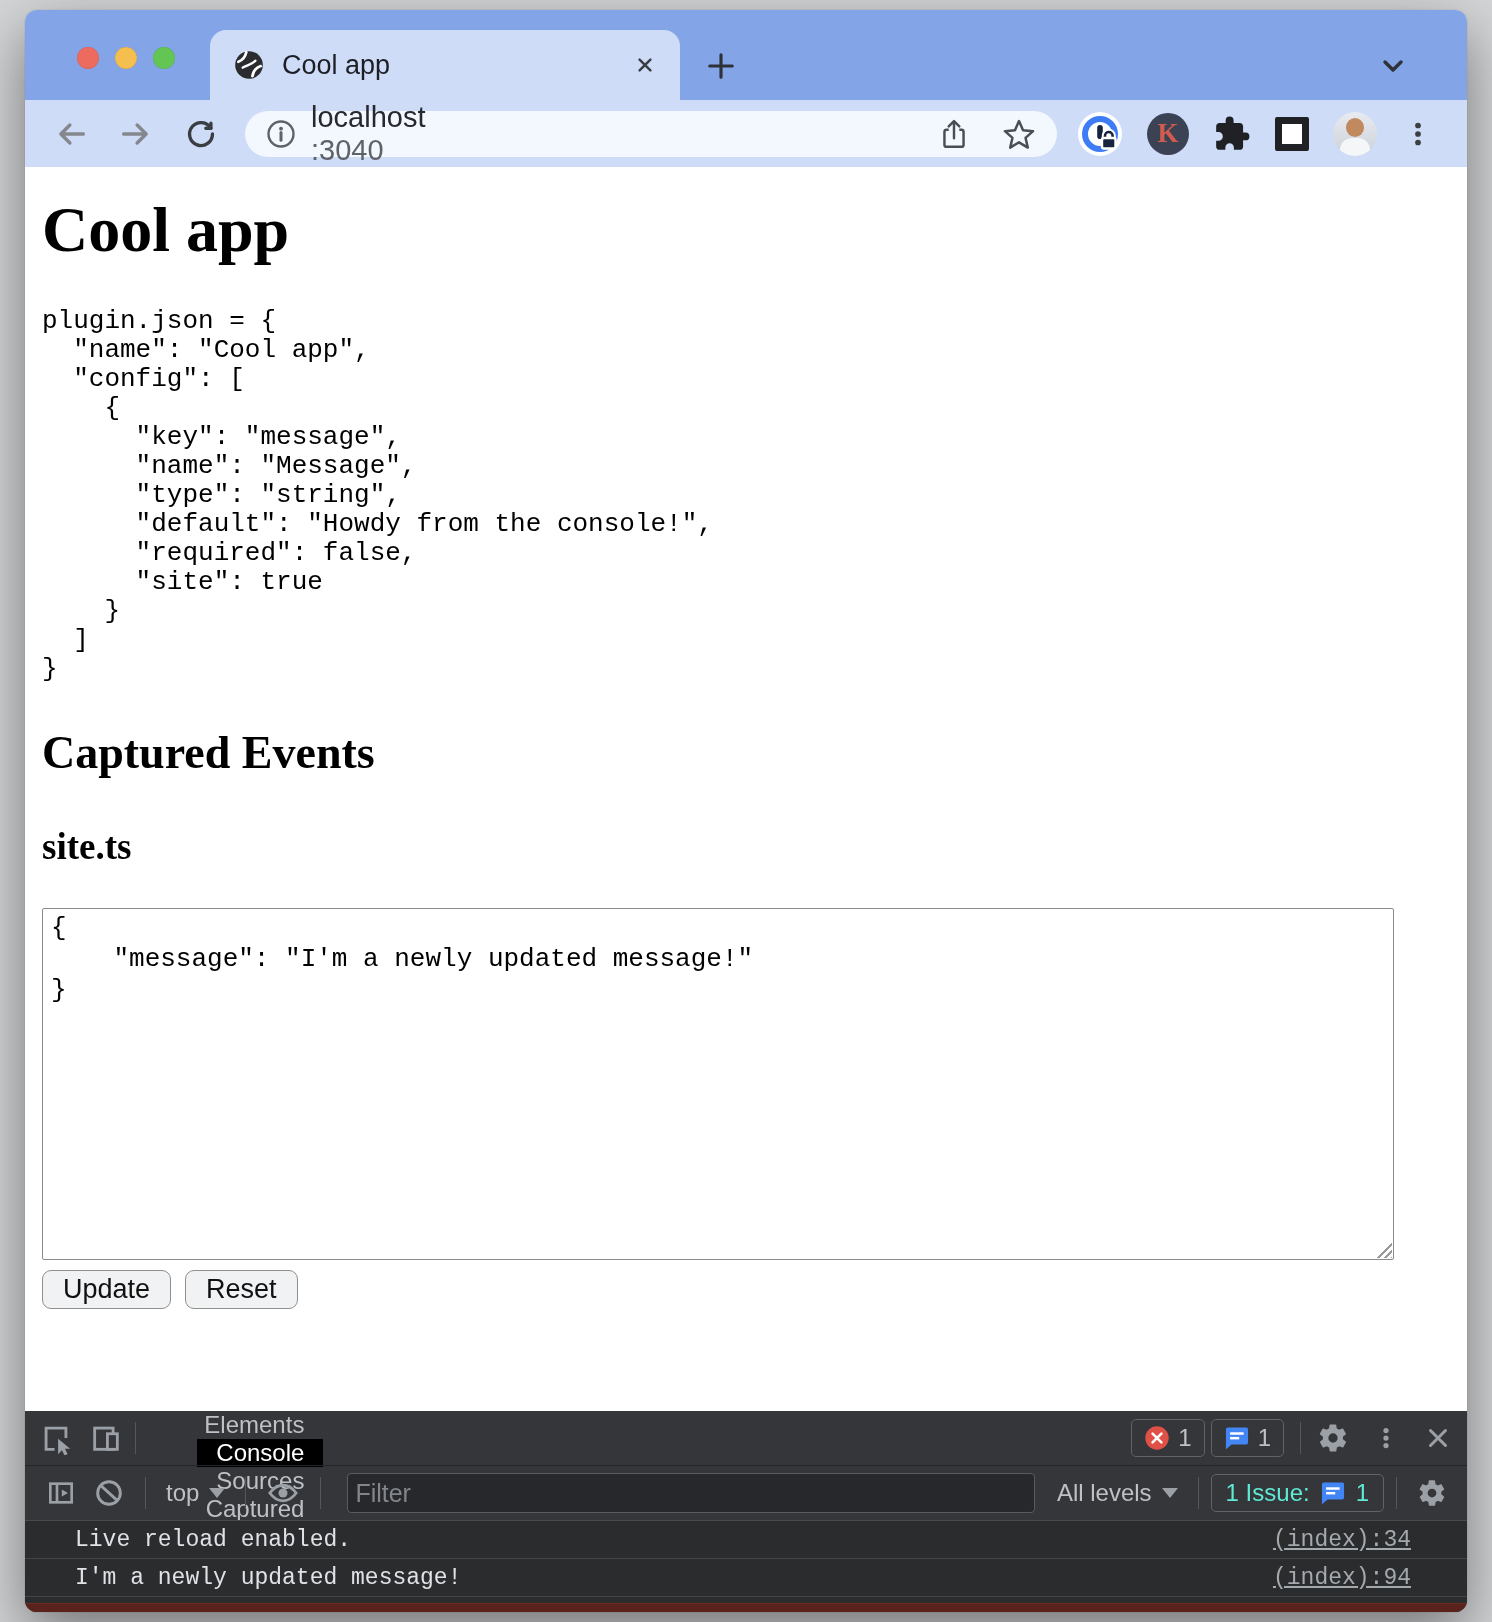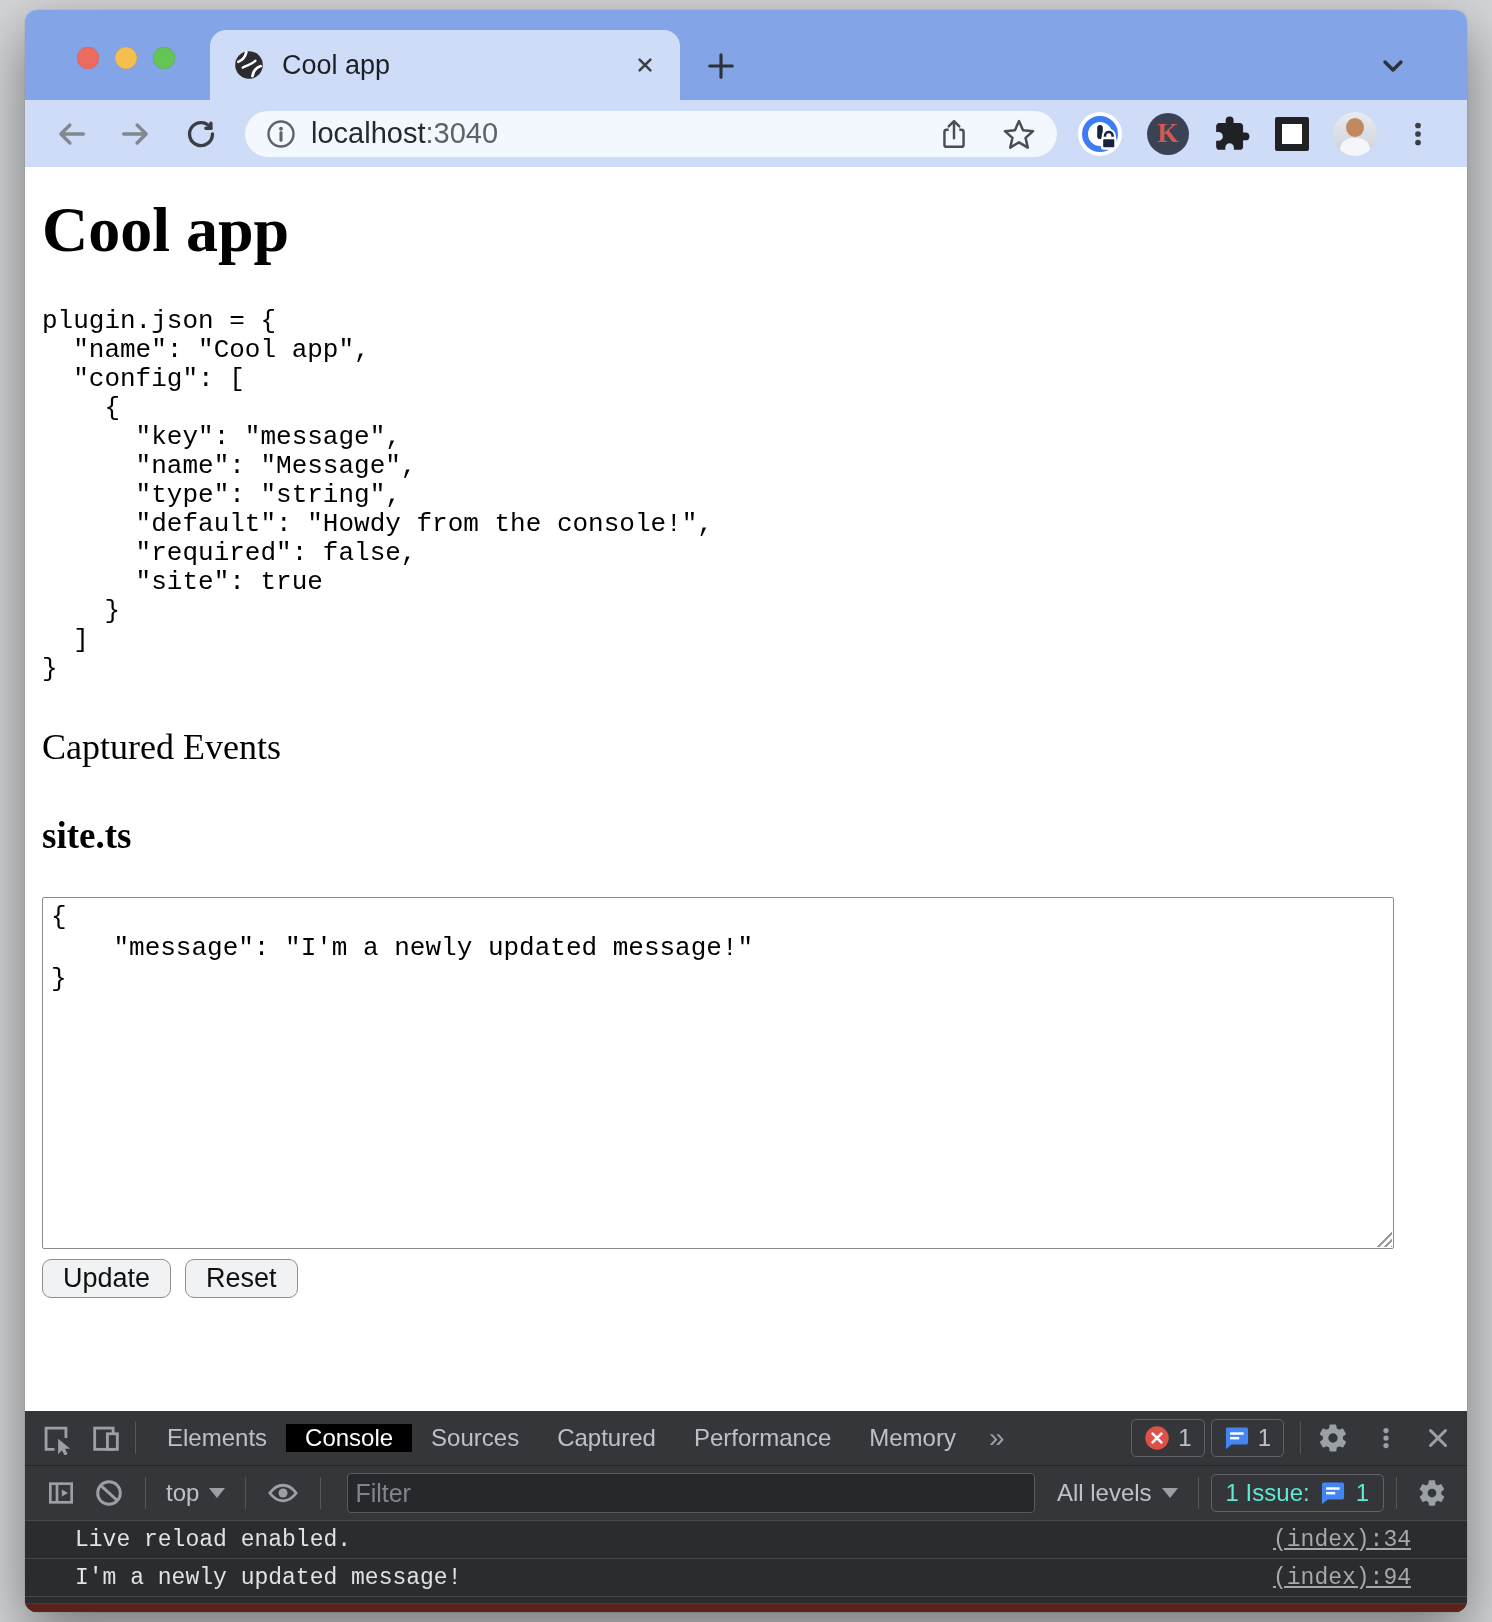--- a/index.html
+++ b/index.html
@@ -27,37 +27,37 @@
   .newtab-btn { position:absolute; left:668px; top:34px; width:56px; height:44px; display:flex; align-items:center; justify-content:center; }
   .tabsearch-btn { position:absolute; right:58px; top:40px; }
 
   
   .toolbar { height:67px; background:#cedcf8; display:flex; align-items:center; padding:0 16px 0 28px; flex:0 0 auto; }
   .navbtns { display:flex; align-items:center; gap:29px; }
   .addressbar {
     margin-left:26px; width:812px; height:46px; border-radius:23px; background:#f3f7fe;
     display:flex; align-items:center; padding:0 20px;
   }
-  .url { margin-left:14px; font-size:29px; display:flex; }
+  .url { margin-left:14px; font-size:29px; display:flex;flex-direction:column; }
   .url-host { color:#27292e; } .url-port { color:#5f6368; }
   .addr-spacer { flex:1; }
   .ext-row { display:flex; align-items:center; gap:24px; margin-left:20px; }
   .ext-1p { position:relative; width:46px; height:46px; }
   .ext-kagi { width:42px; height:42px; border-radius:50%; background:#3a4253; display:flex; align-items:center; justify-content:center;
               font-family:"Liberation Serif", serif; font-weight:bold; font-size:27px; color:#d15b4f; }
   .ext-frame { width:34px; height:34px; border:7px solid #1f2124; border-radius:2px; background:#fff; }
   .avatar { width:44px; height:44px; border-radius:50%; background:linear-gradient(#e8ebf0,#ccd2da); position:relative; overflow:hidden; }
   .avatar::before { content:""; position:absolute; left:13px; top:6px; width:18px; height:19px; border-radius:50%; background:#c18a5e; }
   .avatar::after { content:""; position:absolute; left:7px; top:26px; width:30px; height:20px; border-radius:12px 12px 0 0; background:#f5f6f8; }
 
   
   .page { flex:1 1 auto; background:#fff; padding:0 17px; overflow:hidden; font-family:"Liberation Serif", serif; color:#000; }
   .page h1 { font-size:64px; margin:26px 0 40px; font-weight:bold; }
   .page pre { font-family:"Liberation Mono","DejaVu Sans Mono",monospace; font-size:26px; line-height:29px; }
-  .page h2 { font-size:36px; margin:42px 0 46px; font-weight:normal; }
+  .page h2 { font-size:46px; margin:42px 0 46px; font-weight:bold; }
   .page h3 { font-size:37px; margin:0 0 40px; font-weight:bold; }
   .page p { font-size:32px; margin:0 0 32px; }
   .page p code { font-family:"Liberation Mono","DejaVu Sans Mono",monospace; font-size:27px; }
   .ta-wrap { position:relative; width:1352px; }
   textarea {
     width:1352px; height:352px; resize:none; border:1px solid #8b8b8b; border-radius:2px;
     font-family:"Liberation Mono","DejaVu Sans Mono",monospace; font-size:26px; line-height:31px;
     padding:4px 8px; color:#000; background:#fff; outline:none; display:block;
   }
   .resize-handle {
@@ -69,21 +69,21 @@
   .btnrow button {
     font-family:"Liberation Sans", sans-serif; font-size:27px; color:#111;
     background:#f1f2f3; border:1px solid #8f8f8f; border-radius:9px; padding:3px 20px;
   }
 
   
   .devtools { flex:0 0 201px; background:#35363a; display:flex; flex-direction:column; color:#bdc1c6; }
   .dt-tabbar { height:54px; display:flex; align-items:center; padding:0 14px; flex:0 0 auto; gap:0; }
   .dt-icon { display:flex; align-items:center; justify-content:center; }
   .dt-div { width:1px; height:32px; background:#55575a; margin:0 12px; flex:0 0 auto; }
-  .dt-tabs { display:flex; align-items:center; height:54px; }
+  .dt-tabs { display:flex; align-items:flex-end; height:54px;flex-direction:column; }
   .dt-tab { display:flex; align-items:center; padding:0 19px; font-size:24px; color:#bdc1c6; white-space:nowrap; }
   .dt-tab.selected { background:#000; color:#fff; }
   .dt-more { font-size:28px; color:#9aa0a6; padding:0 14px; display:flex; align-items:center; }
   .dt-spacer { flex:1; }
   .badge-box { display:flex; align-items:center; gap:8px; border:1px solid #5f6368; border-radius:5px; padding:4px 12px; font-size:24px; color:#bdc1c6; }
   .badge-box + .badge-box { margin-left:6px; }
 
   .dt-toolbar { height:55px; border-top:1px solid #242528; display:flex; align-items:center; padding:0 12px; flex:0 0 auto; }
   .filter-input {
     flex:1; height:40px; margin:0 14px; background:#27282b; border:1px solid #5a5b5e; border-radius:4px;

